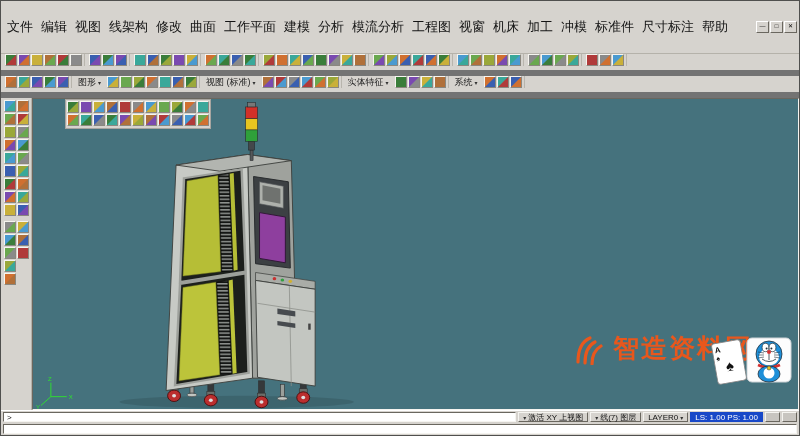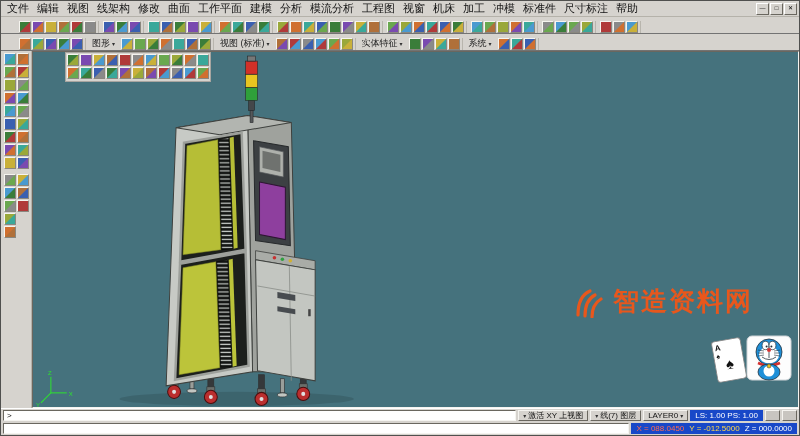--- a/index.html
+++ b/index.html
@@ -6,25 +6,25 @@
   body{width:800px;height:436px;overflow:hidden;font-family:"Liberation Sans","DejaVu Sans",sans-serif}
   .app{width:800px;height:436px;display:flex;flex-direction:column;background:#d6d3ce;border:1px solid #50504e;box-sizing:border-box}
   
   .titlebar{flex:0 0 13px;background:linear-gradient(90deg,#0c2c84,#1e56c0 55%,#3f84dc);position:relative;display:flex;align-items:center;justify-content:center;color:#fff;font-size:9px;white-space:nowrap}
   .title-icon{position:absolute;left:2px;top:2px;width:9px;height:9px;background:linear-gradient(135deg,#39c23d,#1f5fc2);border:1px solid #e8e8e8}
   .win-controls{position:absolute;right:1px;top:1px;display:flex;gap:1px}
   .wbtn{width:13px;height:11px;background:#d6d3ce;border:1px solid;border-color:#fff #6a675f #6a675f #fff;font-size:7px;line-height:9px;text-align:center;color:#000}
   
   .menubar{flex:0 0 14px;display:flex;align-items:center;background:#d6d3ce;border-bottom:1px solid #b5b2aa;padding:0 2px}
   .menu-items{display:flex;align-items:center}
-  .menu-item{padding:0 4px;font-size:11px;color:#141414;white-space:nowrap}
+  .menu-item{padding:17px 4px;font-size:13px;color:#141414;white-space:nowrap}
   .child-controls{margin-left:auto;display:flex;gap:1px}
   .cbtn{width:11px;height:10px;background:#d6d3ce;border:1px solid;border-color:#fff #6a675f #6a675f #fff;font-size:6px;line-height:8px;text-align:center;color:#000}
   
-  .toolbar{flex:0 0 16px;display:flex;align-items:flex-end;background:#d6d3ce;border-bottom:1px solid #737373;padding:0 16px;overflow:hidden}
+  .toolbar{flex:0 0 16px;display:flex;align-items:flex-start;background:#d6d3ce;border-bottom:6px solid #737373;padding:0 2px;overflow:hidden}
   .igroups{display:flex;align-items:center}
   .icon-group{display:flex;gap:1px;align-items:center;padding:0 2px;margin-right:2px;border-right:1px solid #b8b5ad}
   .ticon{width:12px;height:12px;border:1px solid;border-color:#f5f4ef #8a877f #8a877f #f5f4ef;flex:0 0 auto;box-sizing:border-box}
   .tb-label{font-size:9px;color:#222;padding:0 4px;white-space:nowrap;display:flex;align-items:center;gap:2px}
   .arr{font-size:6px;color:#333}
   
   .main{flex:1;display:flex;min-height:0}
   .dock{flex:0 0 30px;background:#d6d3ce;display:flex;justify-content:center;gap:1px;padding-top:2px;border-right:1px solid #b5b2aa}
   .vcol{display:flex;flex-direction:column}
   .vcol .icon-group{flex-direction:column;border:none;margin:0 0 5px 0;padding:0}
@@ -451,21 +451,16 @@
           <span class="arr">▾</span>
         </div>
       <div class="sblue">
           <span>LS: 1.00  PS: 1.00</span>
         </div>
       <div class="sbtn"></div>
       <div class="sbtn"></div>
     </div>
     <div class="srow">
       <div class="sfield"></div>
-      <div class="sblue coords">
-        <span class="cx">X = 088.0450</span>
-        <span class="cy">Y = -012.5000</span>
-        <span class="cz">Z = 000.0000</span>
-      </div>
     </div>
   </div>
 
 </div>
 
 </body></html>

